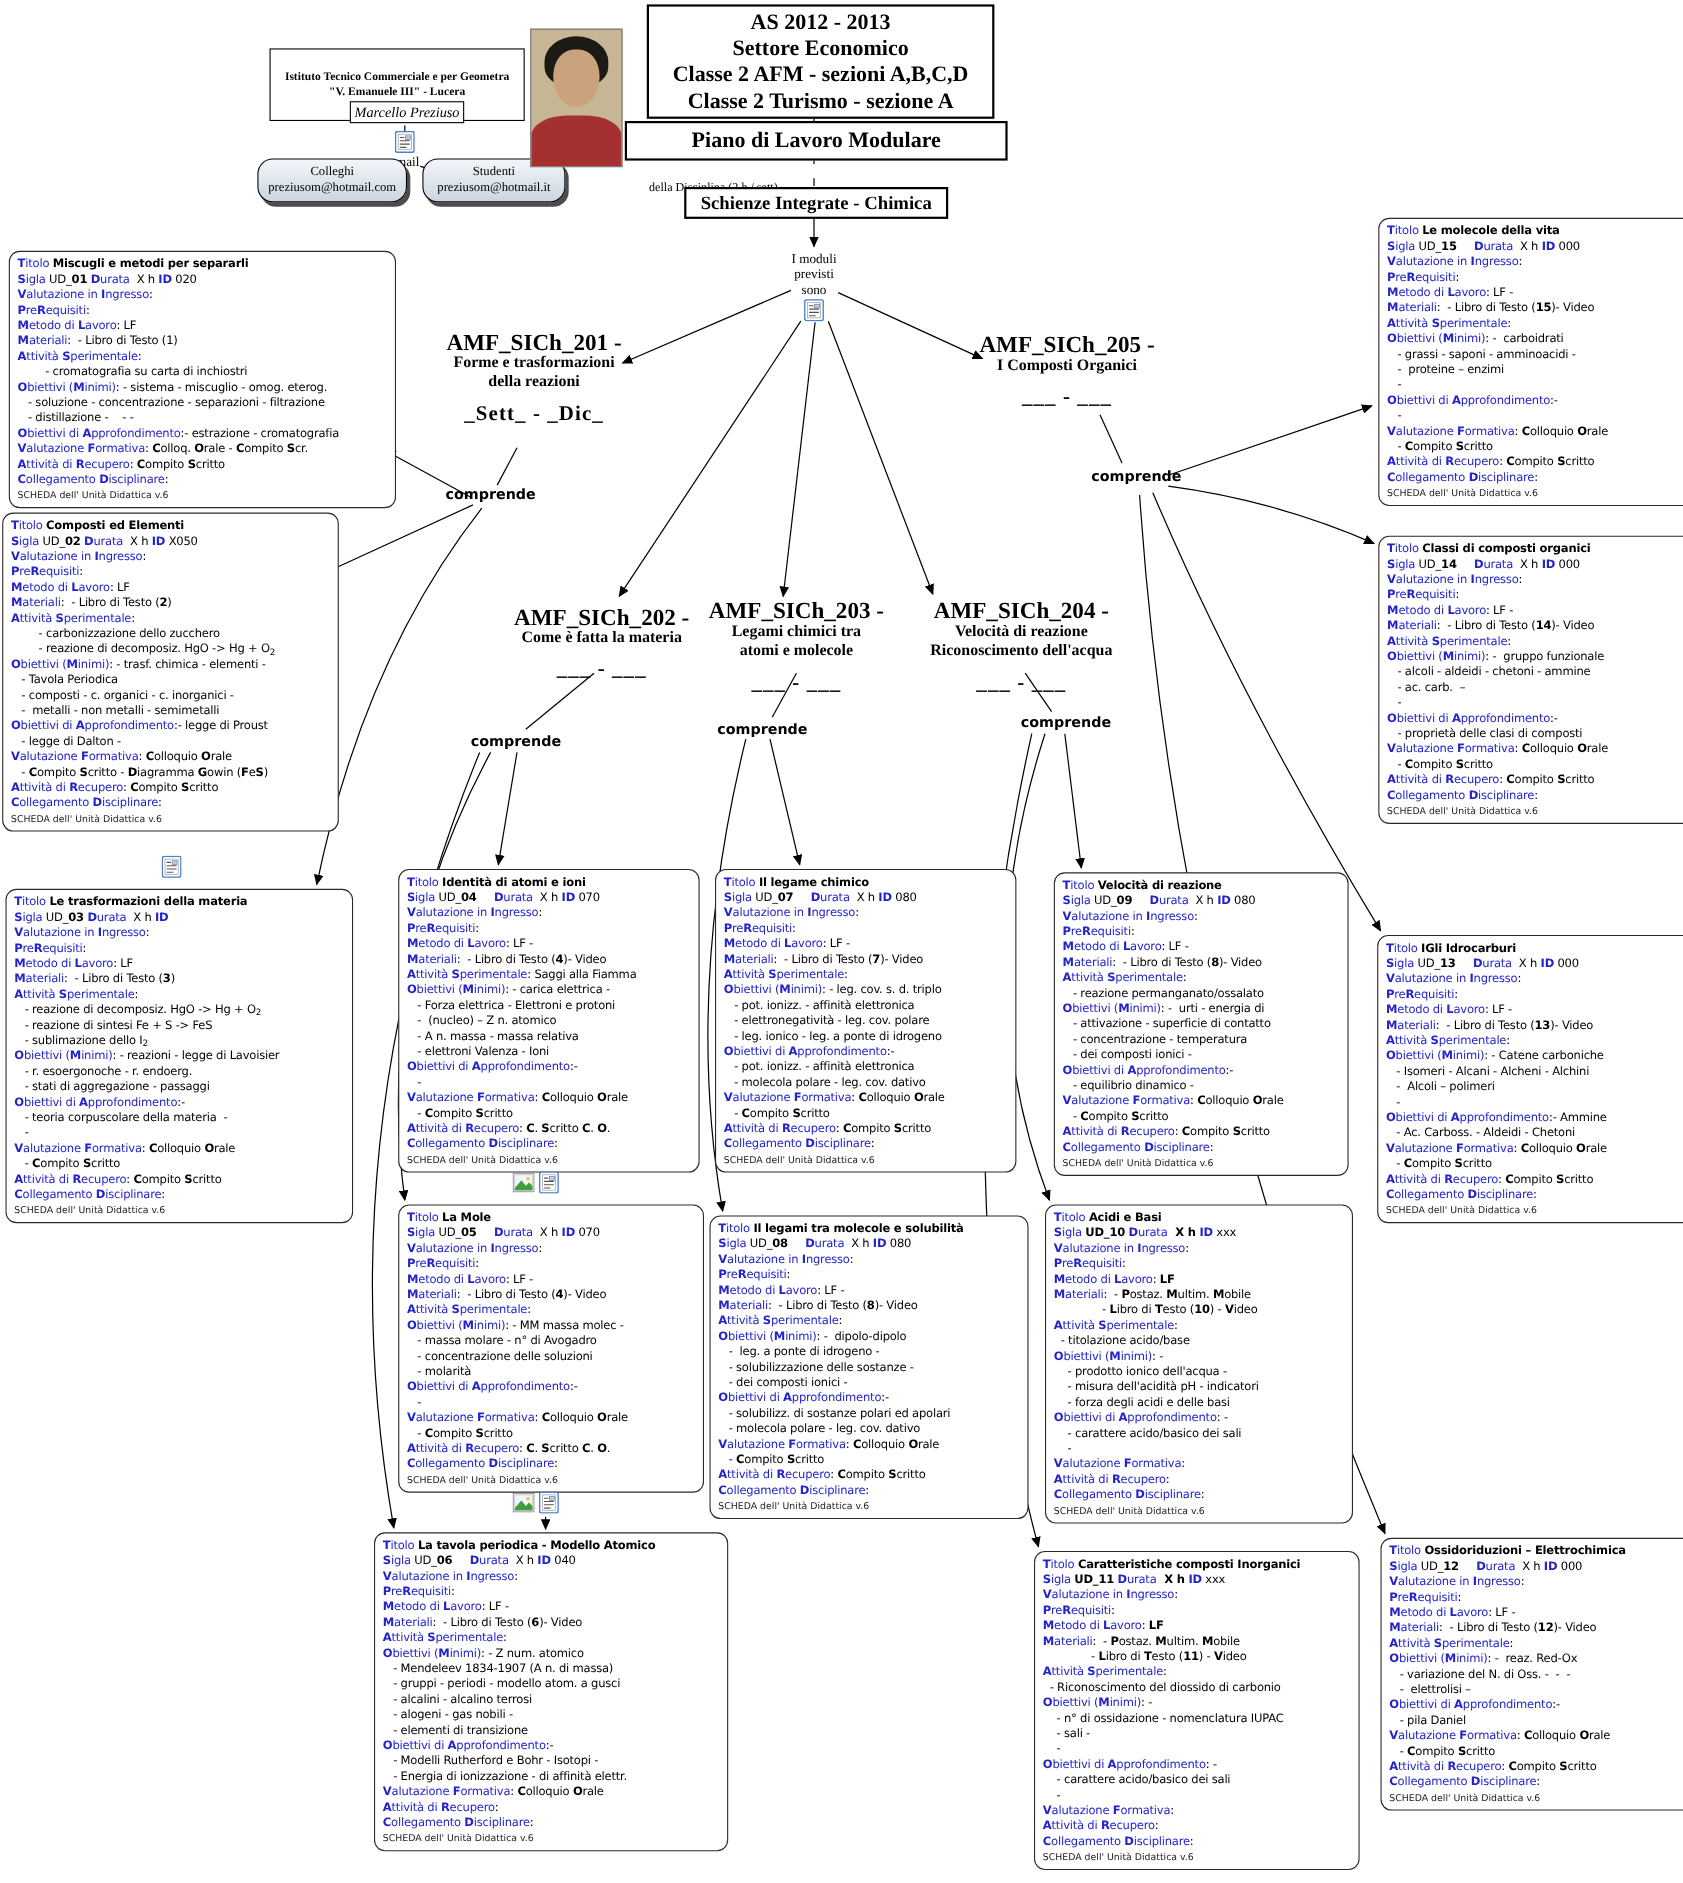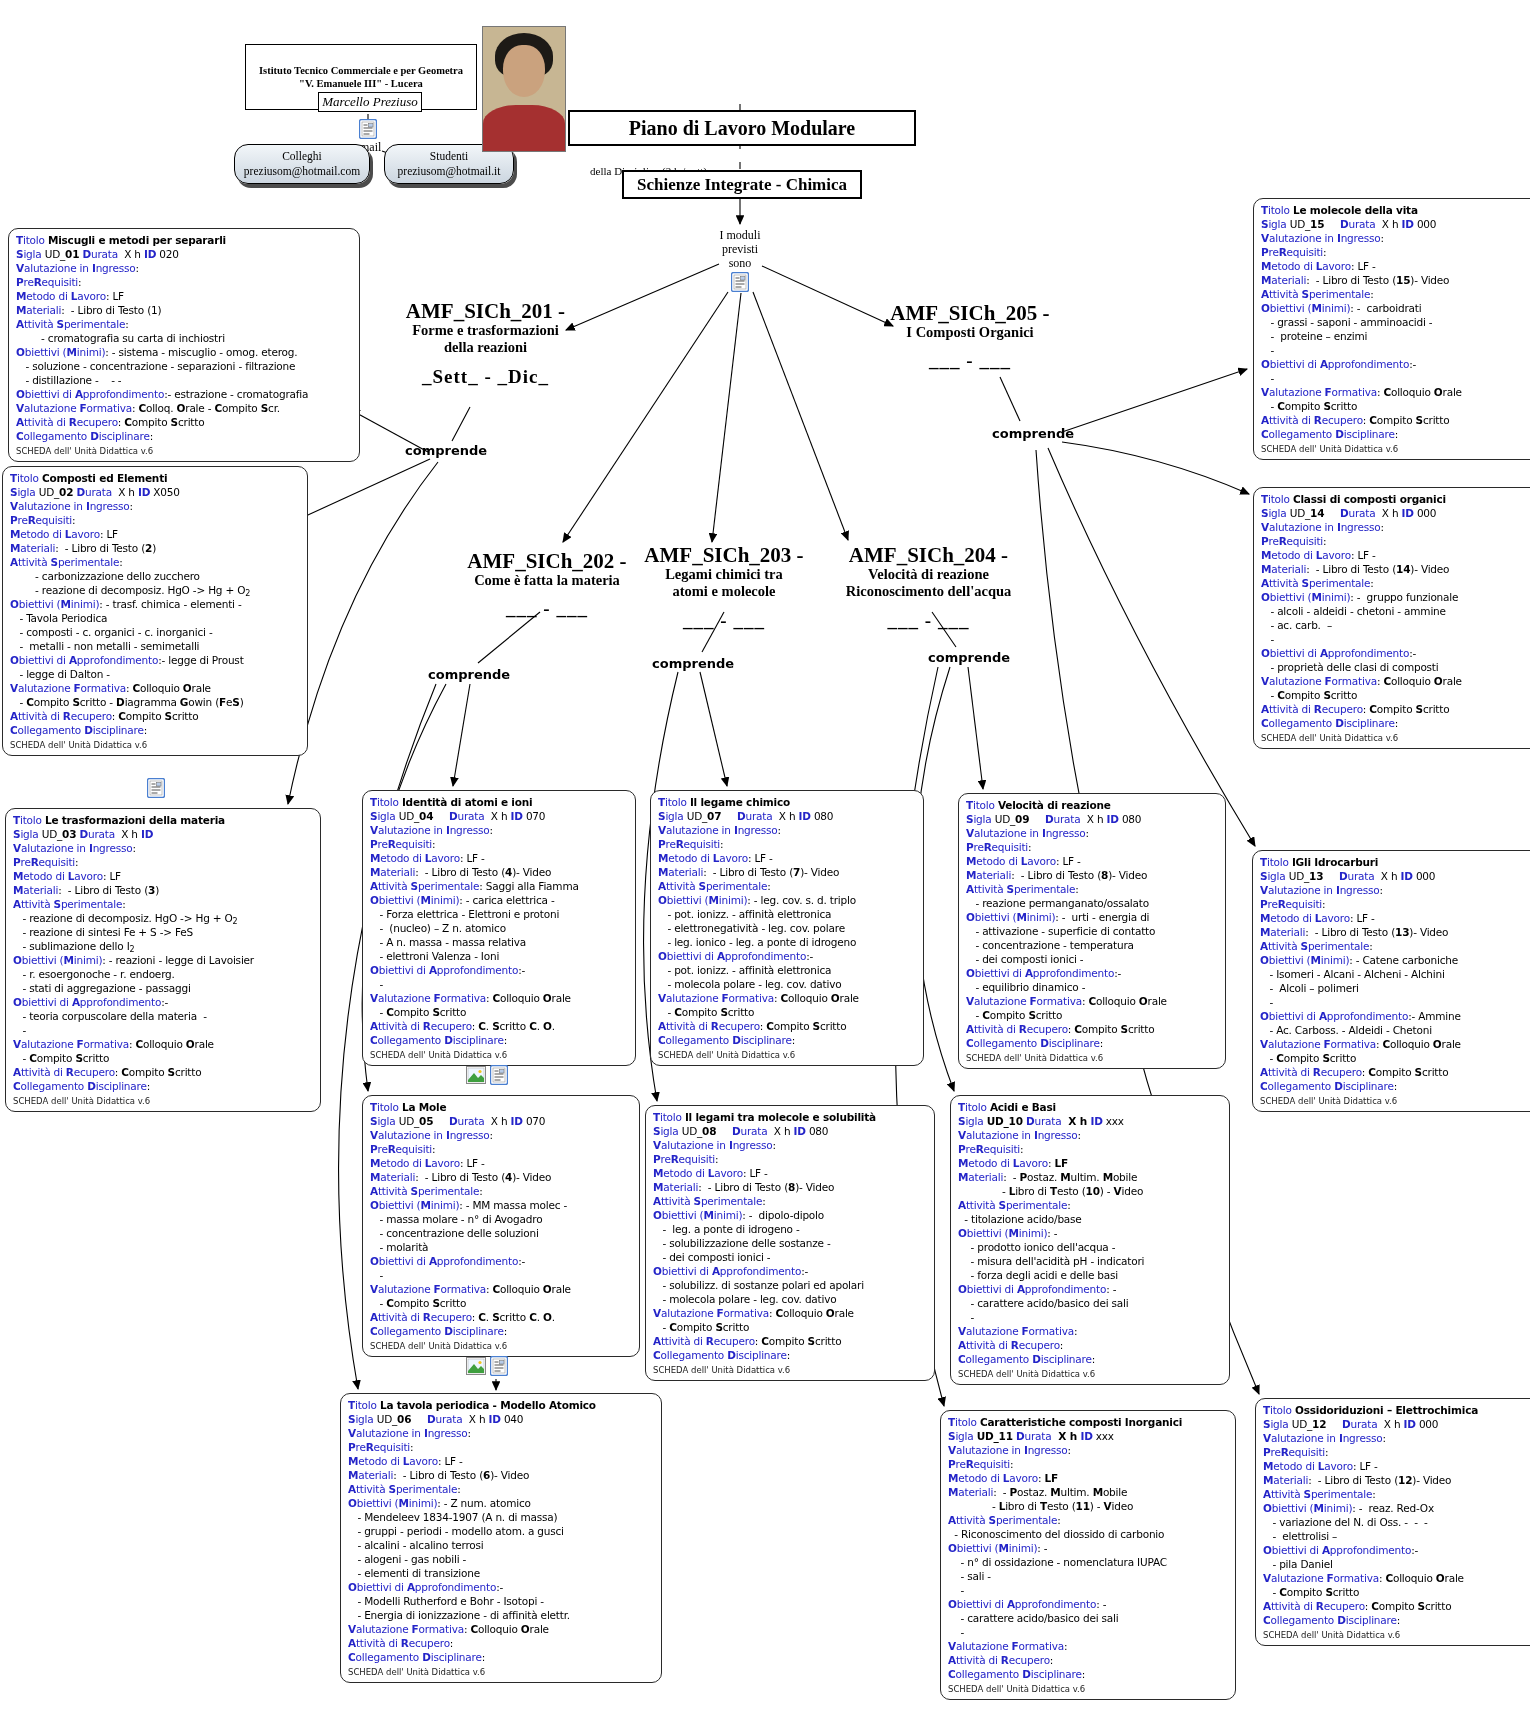--- a/index.html
+++ b/index.html
@@ -112,20 +112,26 @@
   <div class="bubble" id="studenti">
     <div>Studenti</div>
     <div>preziusom@hotmail.it</div>
   </div>
   <div id="photo">
     <div class="hair"></div>
     <div class="face"></div>
     <div class="shirt"></div>
   </div>
 
+  <div class="tbox" id="as-box">
+    <div>AS 2012 - 2013</div>
+    <div>Settore Economico</div>
+    <div>Classe 2 AFM - sezioni A,B,C,D</div>
+    <div>Classe 2 Turismo - sezione A</div>
+  </div>
   <div class="tbox" id="piano">Piano di Lavoro Modulare</div>
   <div id="della">della Disciplina (2 h / sett)</div>
   <div class="tbox" id="schienze">Schienze Integrate - Chimica</div>
   <div id="node">
     <div>I moduli</div>
     <div>previsti</div>
     <div>sono</div>
   </div>
 
   <div id="generated">

